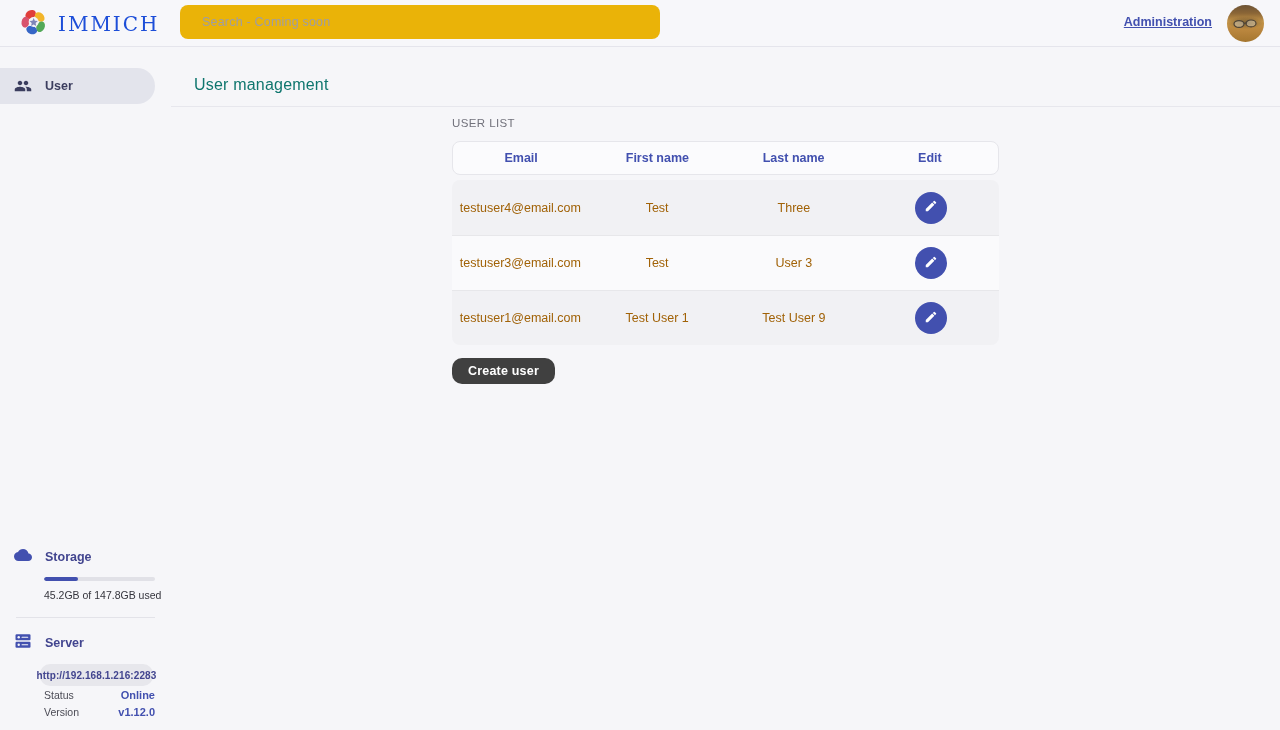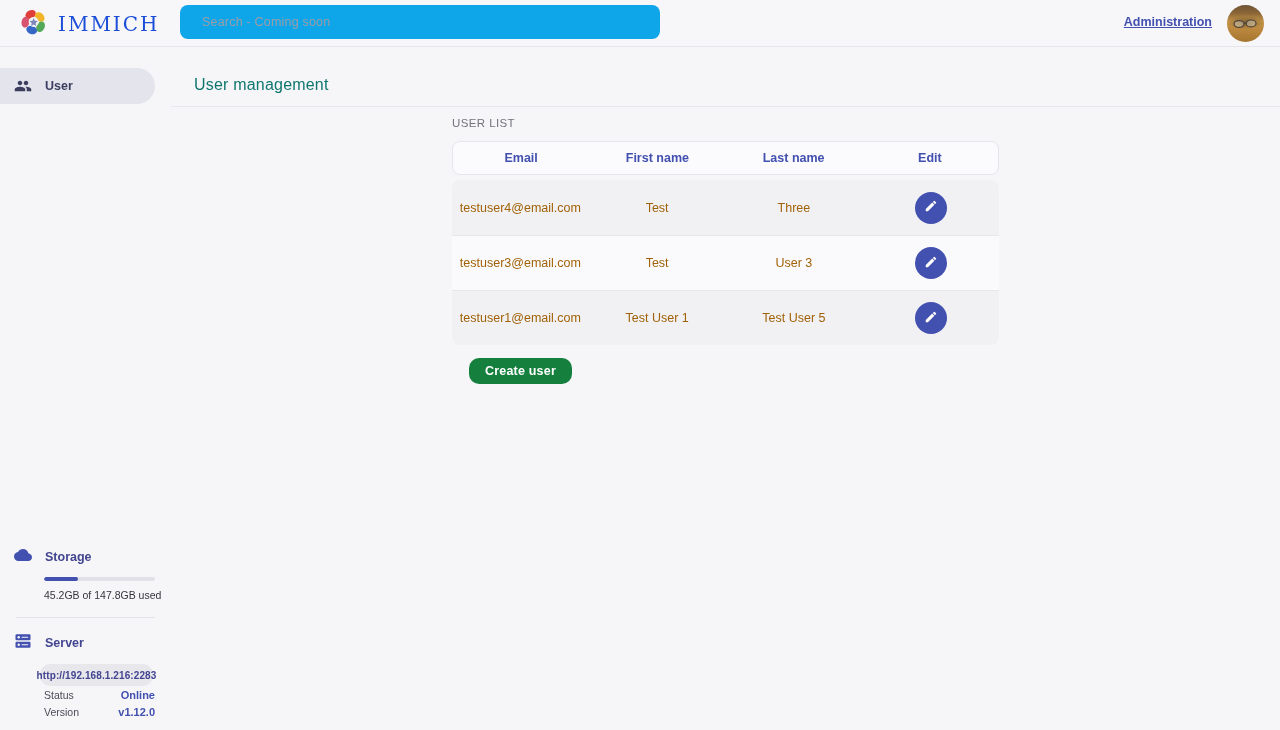--- a/index.html
+++ b/index.html
@@ -24,21 +24,21 @@
   }
   .logo-mark { width: 32px; height: 32px; }
   .logo-text {
     font-family: "DejaVu Serif", serif;
     font-size: 20px; letter-spacing: 2px;
     color: #1d4ed8; font-weight: 400;
   }
   .search-bar {
     position: absolute; left: 180px; top: 5px;
     width: 480px; height: 34px;
-    background: #0ea5e9;
+    background: #eab308;
     border: none; border-radius: 8px;
     padding: 0 22px;
     font-family: "Liberation Sans", sans-serif;
     font-size: 12.5px; color: #3e3e46;
     outline: none;
   }
   .search-bar::placeholder { color: #9d9da6; letter-spacing: 0.2px; }
   .admin-link {
     position: absolute; right: 68px; top: 15px;
     font-size: 12.5px; font-weight: 700;
@@ -166,26 +166,25 @@
   }
   .edit-cell { display: flex; justify-content: center; }
   .edit-btn {
     width: 32px; height: 32px; border-radius: 50%;
     background: #4250af; border: none; cursor: pointer;
     display: flex; align-items: center; justify-content: center;
   }
   .create-btn {
     margin-top: 13px;
     height: 26px; padding: 0 16px;
-    background: #15803d; color: #fff;
+    background: #404040; color: #fff;
     border: none; border-radius: 10px;
     font-family: "Liberation Sans", sans-serif;
     font-size: 12.5px; font-weight: 700; letter-spacing: 0.2px;
     cursor: pointer;
-    margin-left: 17px;
   }
 </style>
 </head>
 <body>
 
 <div class="page">
 
   <div class="header">
     <div class="logo-group">
       <span>
@@ -310,21 +309,21 @@
                 <svg width="14" height="14" viewBox="0 0 24 24" fill="#ffffff">
                   <path d="M3 17.25V21h3.75L17.81 9.94l-3.75-3.75L3 17.25zM20.71 7.04c.39-.39.39-1.02 0-1.41l-2.34-2.34a.9959.9959 0 0 0-1.41 0l-1.83 1.83 3.75 3.75 1.83-1.83z"></path>
                 </svg>
               </span>
             </button>
           </div>
         </div>
         <div class="table-row">
           <div class="td">testuser1@email.com</div>
           <div class="td">Test User 1</div>
-          <div class="td">Test User 5</div>
+          <div class="td">Test User 9</div>
           <div class="td edit-cell">
             <button class="edit-btn">
               <span>
                 <svg width="14" height="14" viewBox="0 0 24 24" fill="#ffffff">
                   <path d="M3 17.25V21h3.75L17.81 9.94l-3.75-3.75L3 17.25zM20.71 7.04c.39-.39.39-1.02 0-1.41l-2.34-2.34a.9959.9959 0 0 0-1.41 0l-1.83 1.83 3.75 3.75 1.83-1.83z"></path>
                 </svg>
               </span>
             </button>
           </div>
         </div>

